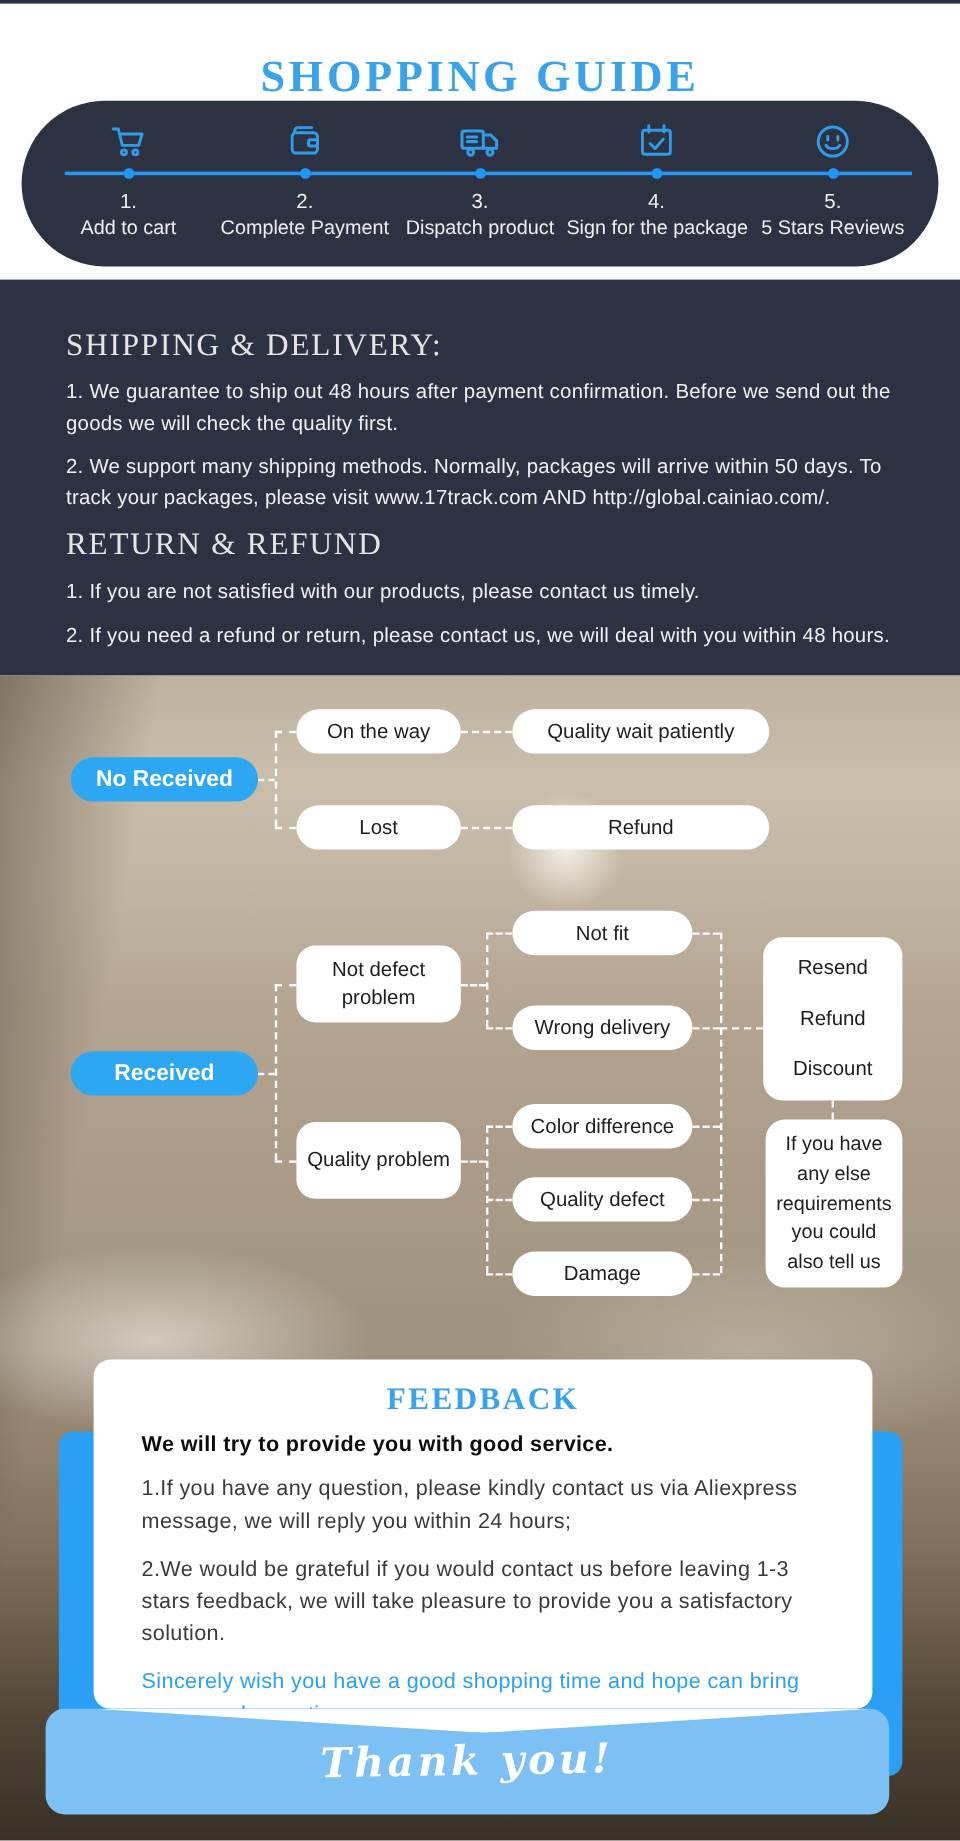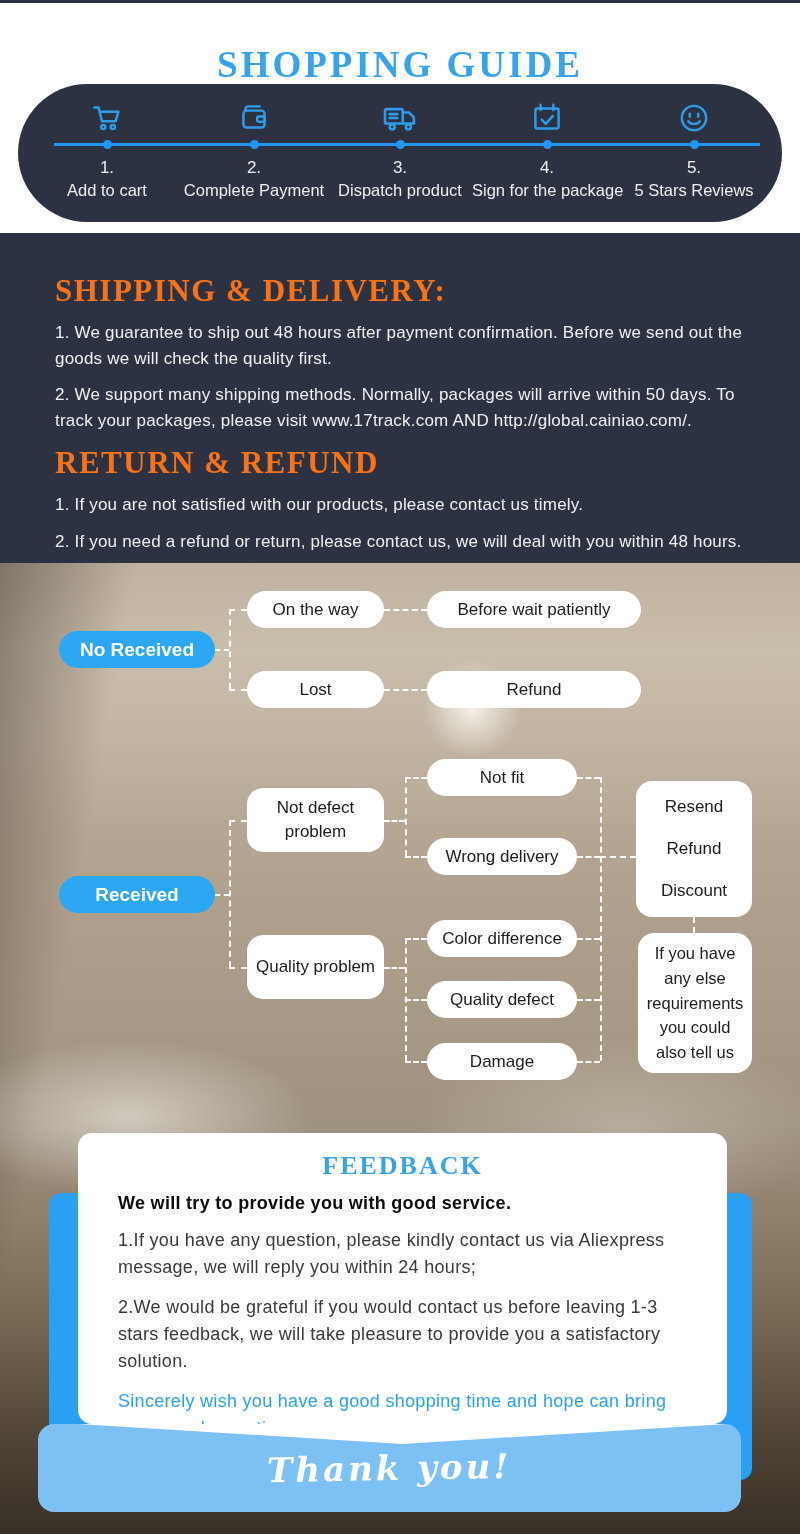--- a/index.html
+++ b/index.html
@@ -19,22 +19,22 @@
   .step{position:absolute;top:14px;width:150px;text-align:center;color:#efefef;}
   .step .icon{height:40px;display:flex;align-items:center;justify-content:center;}
   .step .dot{width:9px;height:9px;border-radius:50%;background:#2196f3;margin:2px auto 0;}
   .step .num{font-size:17px;margin-top:9px;}
   .step .label{font-size:16.5px;margin-top:3px;white-space:nowrap;}
   .s1{left:14px}.s2{left:161px}.s3{left:307px}.s4{left:454px}.s5{left:601px}
 
   
   .info{position:absolute;top:233px;left:0;width:800px;height:330px;background:#2d3243;
     box-sizing:border-box;padding:28px 55px 0 55px;color:#f1f1f1;}
-  .info h2{font-family:"Liberation Serif",serif;font-weight:700;font-size:31px;
-    letter-spacing:1.5px;color:#f97316;margin:12px 0 8px 0;}
+  .info h2{font-family:"Liberation Serif",serif;font-weight:400;font-size:26px;
+    letter-spacing:1.5px;color:#e5e5e5;margin:12px 0 8px 0;}
   .info p{font-size:17px;line-height:1.5;margin:11px 0;letter-spacing:.2px;}
 
   
   .photo{position:absolute;top:563px;left:0;width:800px;height:971px;
     background-image:
       radial-gradient(circle 70px at 59% 15%, rgba(252,248,240,.85), rgba(252,248,240,0) 70%),
       radial-gradient(ellipse 260px 110px at 16% 57%, rgba(242,238,230,.6), rgba(242,238,230,0) 70%),
       radial-gradient(ellipse 300px 130px at 78% 58%, rgba(230,222,208,.35), rgba(230,222,208,0) 70%),
       linear-gradient(100deg, rgba(64,54,44,.5) 0%, rgba(64,54,44,0) 14%),
       linear-gradient(180deg,#bfb2a0 0%,#c9bdab 9%,#c2b5a3 18%,#b4a693 28%,#ac9d8a 40%,
@@ -188,21 +188,21 @@
     <div class="hdash" style="left:577px;top:214px;width:23px"></div>
     <div class="hdash" style="left:577px;top:293px;width:23px"></div>
     <div class="hdash" style="left:577px;top:375px;width:23px"></div>
     <div class="hdash" style="left:577px;top:436px;width:23px"></div>
     <div class="hdash" style="left:577px;top:498px;width:23px"></div>
     <div class="hdash" style="left:600px;top:293px;width:36px"></div>
     <div class="vdash" style="left:693px;top:354px;height:16px"></div>
 
     <div class="fnode bluepill" style="left:59px;top:68px;width:156px;height:37px">No Received</div>
     <div class="fnode wpill" style="left:247px;top:28px;width:137px;height:37px">On the way</div>
-    <div class="fnode wpill" style="left:427px;top:28px;width:214px;height:37px">Before wait patiently</div>
+    <div class="fnode wpill" style="left:427px;top:28px;width:214px;height:37px">Quality wait patiently</div>
     <div class="fnode wpill" style="left:247px;top:108px;width:137px;height:37px">Lost</div>
     <div class="fnode wpill" style="left:427px;top:108px;width:214px;height:37px">Refund</div>
 
     <div class="fnode bluepill" style="left:59px;top:313px;width:156px;height:37px">Received</div>
     <div class="fnode wbox" style="left:247px;top:225px;width:137px;height:64px">Not defect problem</div>
     <div class="fnode wbox" style="left:247px;top:372px;width:137px;height:64px">Quality problem</div>
 
     <div class="fnode wpill" style="left:427px;top:196px;width:150px;height:37px">Not fit</div>
     <div class="fnode wpill" style="left:427px;top:275px;width:150px;height:37px">Wrong delivery</div>
     <div class="fnode wpill" style="left:427px;top:357px;width:150px;height:37px">Color difference</div>

